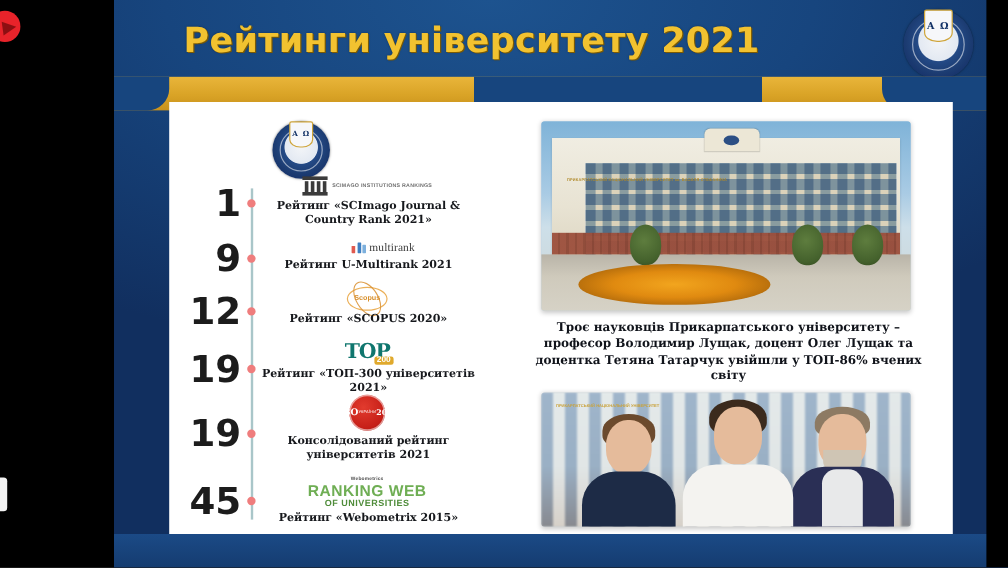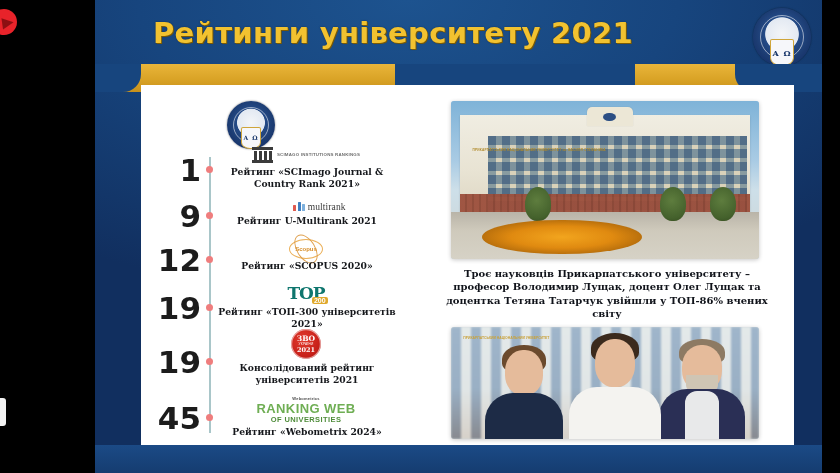--- a/index.html
+++ b/index.html
@@ -66,21 +66,21 @@
     text-shadow: 1px 1px 0 #7a5a05, 0 0 2px rgba(0,0,0,.35);
   }
 
   
   .emblem {
     position: absolute;
     border-radius: 50%;
     background:
       radial-gradient(circle at 50% 45%, #f3f5f8 0%, #e3e9f2 38%, #244a86 40%, #1c3c72 62%, #16316a 78%, #2a5796 100%);
     box-shadow: 0 0 2px rgba(0,0,0,.55);
-    display: flex; align-items: flex-end; justify-content: center;
+    display: flex; align-items: flex-start; justify-content: center;
   }
   .emblem::before {
     content: ""; position: absolute;
     inset: 12%; border-radius: 50%;
     border: 1.5px solid rgba(255,255,255,.55);
   }
   .emblem .shield {
     position: relative;
     width: 42%; height: 46%;
     background: #f6f7fa;
@@ -234,21 +234,21 @@
     background: #e0a92c; color: #ffffff;
     font-family: "Liberation Sans", sans-serif;
     font-weight: bold; font-size: 7px;
     padding: 0 2px; border-radius: 2px;
   }
 
   
   .logo-seal {
     width: 30px; height: 30px; border-radius: 50%;
     background: radial-gradient(circle at 40% 35%, #e23b2e 0%, #c61f18 65%, #9d130e 100%);
-    display: flex; flex-direction: column; align-items: center; justify-content: center;
+    display: flex; align-items: center; justify-content: center;
     color: #ffffff; line-height: 1;
     box-shadow: inset 0 0 0 1.2px rgba(255,255,255,.55);
   }
   .logo-seal .s1 { font-family: "DejaVu Serif", serif; font-weight: bold; font-size: 7.5px; }
   .logo-seal .s2 { font-family: "Liberation Sans", sans-serif; font-size: 3.2px; margin: .5px 0; letter-spacing: .2px; }
   .logo-seal .s3 { font-family: "DejaVu Serif", serif; font-weight: bold; font-size: 6.5px; }
 
   
   .logo-webo { text-align: center; line-height: 1.15; }
   .logo-webo .w1 {
@@ -521,21 +521,21 @@
           <div class="rank-row">
             <div class="rank-logo" style="top:314px;height:24px">
               <div class="logo-webo">
                 <div class="w1">Webometrics</div>
                 <div class="w2">RANKING WEB</div>
                 <div class="w3">OF UNIVERSITIES</div>
               </div>
             </div>
             <div class="rank-num" style="top:318px">45</div>
             <div class="rank-dot" style="top:329px"></div>
-            <div class="rank-label" style="top:341px">Рейтинг «Webometrix 2024»</div>
+            <div class="rank-label" style="top:341px">Рейтинг «Webometrix 2015»</div>
           </div>
 
         </div>
 
         <div class="right-col">
 
           <div class="photo-building">
             <div class="pb-sky"></div>
             <div class="pb-building"></div>
             <div class="pb-pediment"></div>

